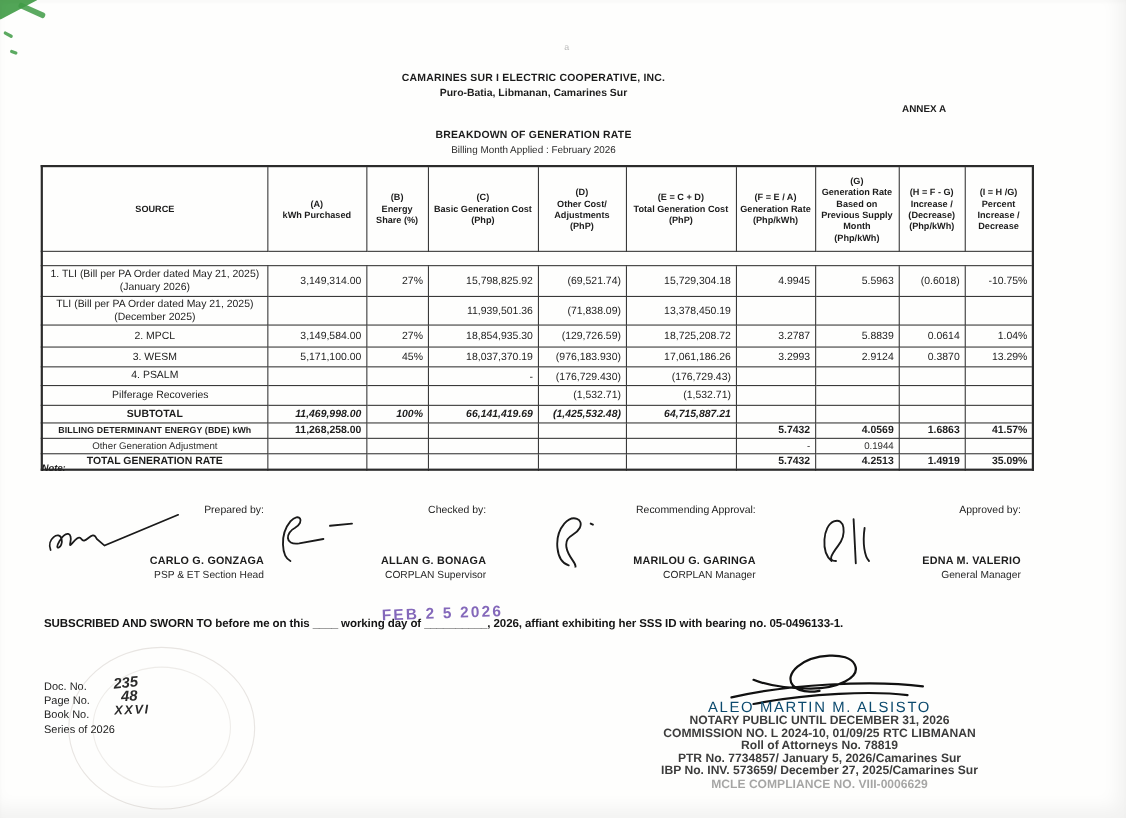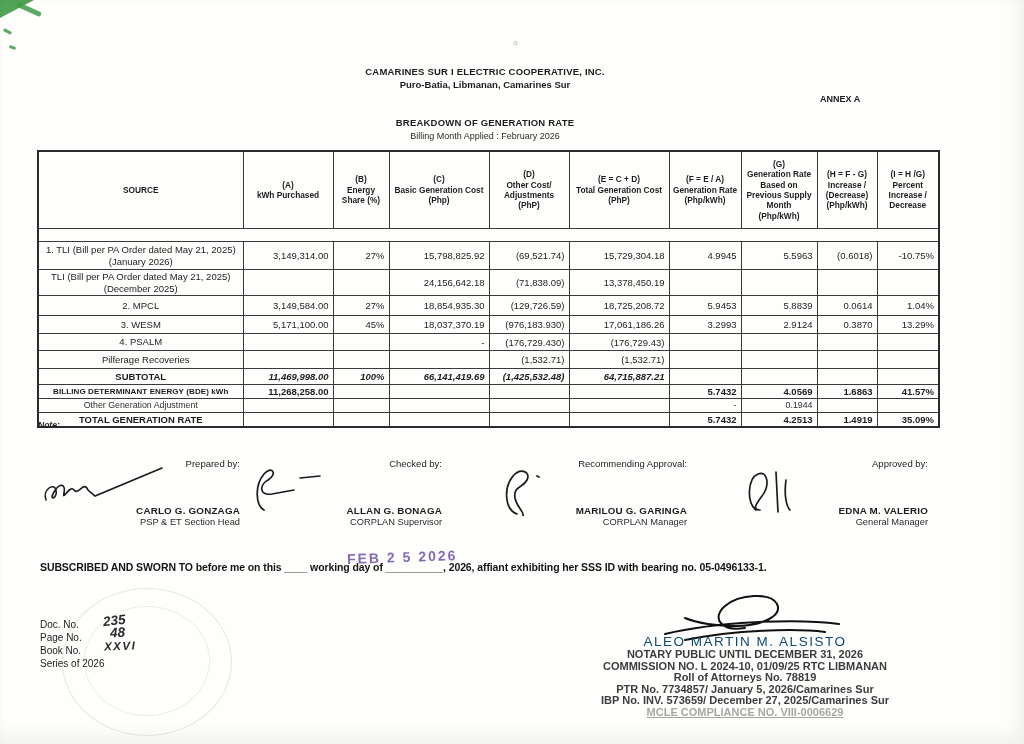--- a/index.html
+++ b/index.html
@@ -87,21 +87,21 @@
   
   .seal{position:absolute;border-radius:50%;border:1px solid #9a8f85;opacity:.22;}
   #seal-outer{top:588px;left:62px;width:168px;height:146px;}
   #seal-inner{top:606px;left:84px;width:124px;height:108px;opacity:.16;}
 
   
   #notary{position:absolute;top:588px;left:555px;width:380px;text-align:center;}
   #notary-sig{margin-bottom:-14px;}
   .notary-name{font-weight:normal;font-size:13.5px;letter-spacing:1.5px;color:#0c4a6e;}
   .notary-line{font-size:11px;line-height:11.5px;color:#222;font-weight:bold;opacity:.88;}
-  .notary-line.faded{opacity:.4;text-decoration:underline;}
+  .notary-line.faded{opacity:.4;}
 </style>
 </head>
 <body>
 
 <div id="page">
 
   <div class="corner-tri" style="background:#3f9b45;"></div>
   <div class="streak" style="top:7px;left:16px;width:26px;height:5px;background:#3f9b45;transform:rotate(24deg);"></div>
   <div class="streak" style="top:30px;left:3px;width:9px;height:3px;background:#3f9b45;transform:rotate(28deg);"></div>
   <div class="streak" style="top:46px;left:9px;width:7px;height:3px;background:#3f9b45;transform:rotate(20deg);"></div>
@@ -155,36 +155,36 @@
           <td class="num">15,729,304.18</td>
           <td class="num">4.9945</td>
           <td class="num">5.5963</td>
           <td class="num">(0.6018)</td>
           <td class="num">-10.75%</td>
         </tr>
         <tr class="row-normal" style="height: 26px;">
           <td class="src">TLI (Bill per PA Order dated May 21, 2025)<br>(December 2025)</td>
           <td class="num"></td>
           <td class="num"></td>
-          <td class="num">24,156,642.18</td>
+          <td class="num">11,939,501.36</td>
           <td class="num">(71,838.09)</td>
           <td class="num">13,378,450.19</td>
           <td class="num"></td>
           <td class="num"></td>
           <td class="num"></td>
           <td class="num"></td>
         </tr>
         <tr class="row-normal" style="height: 20px;">
           <td class="src">2. MPCL</td>
           <td class="num">3,149,584.00</td>
           <td class="num">27%</td>
           <td class="num">18,854,935.30</td>
           <td class="num">(129,726.59)</td>
           <td class="num">18,725,208.72</td>
-          <td class="num">5.9453</td>
+          <td class="num">3.2787</td>
           <td class="num">5.8839</td>
           <td class="num">0.0614</td>
           <td class="num">1.04%</td>
         </tr>
         <tr class="row-normal" style="height: 18px;">
           <td class="src">3. WESM</td>
           <td class="num">5,171,100.00</td>
           <td class="num">45%</td>
           <td class="num">18,037,370.19</td>
           <td class="num">(976,183.930)</td>

